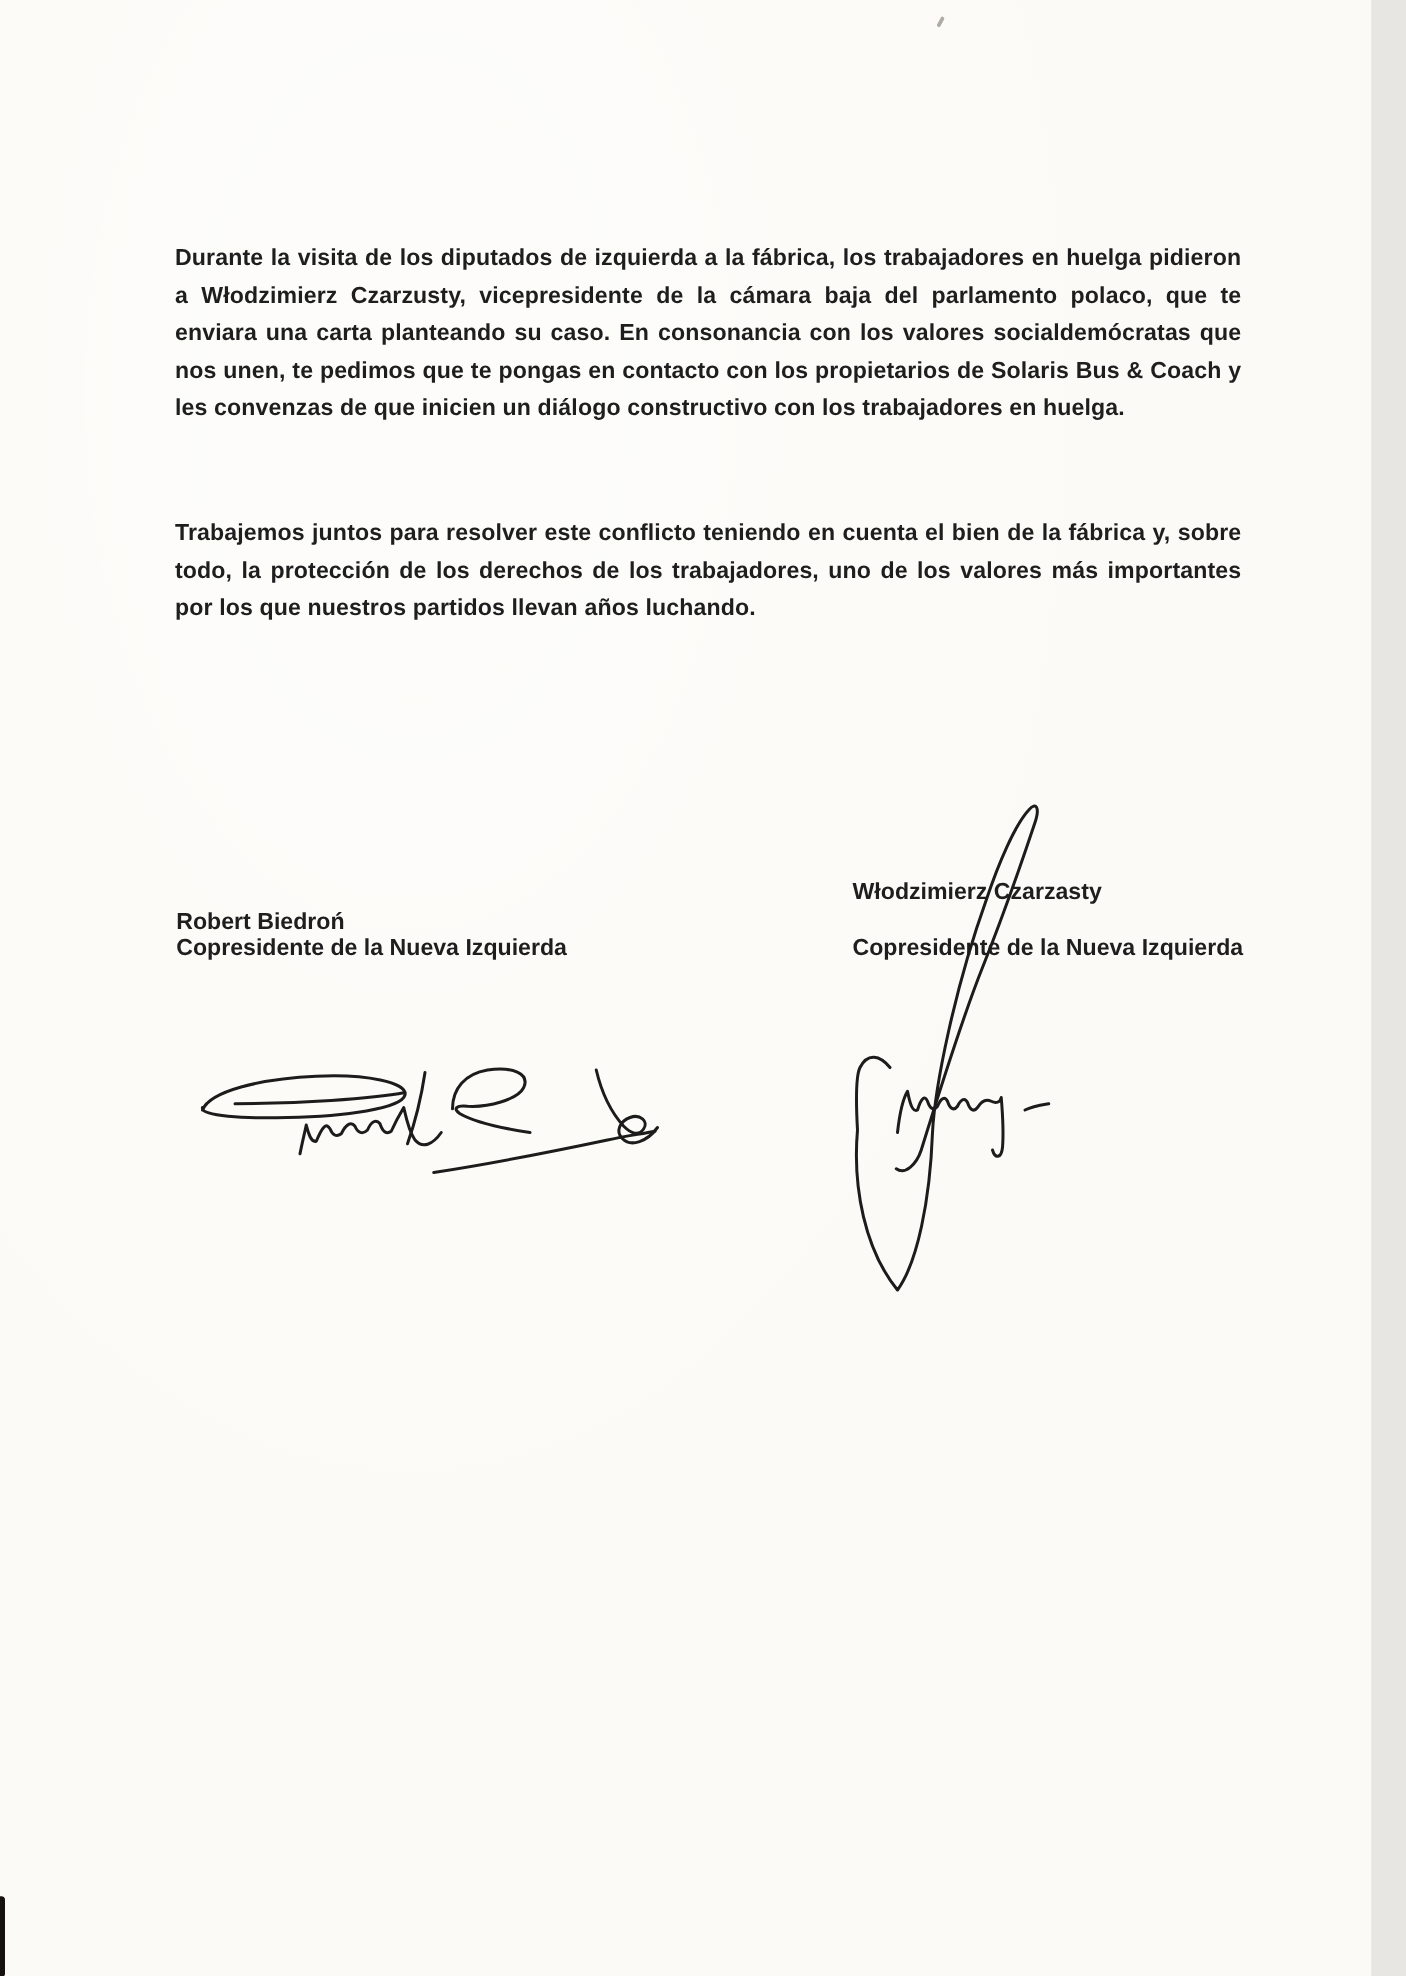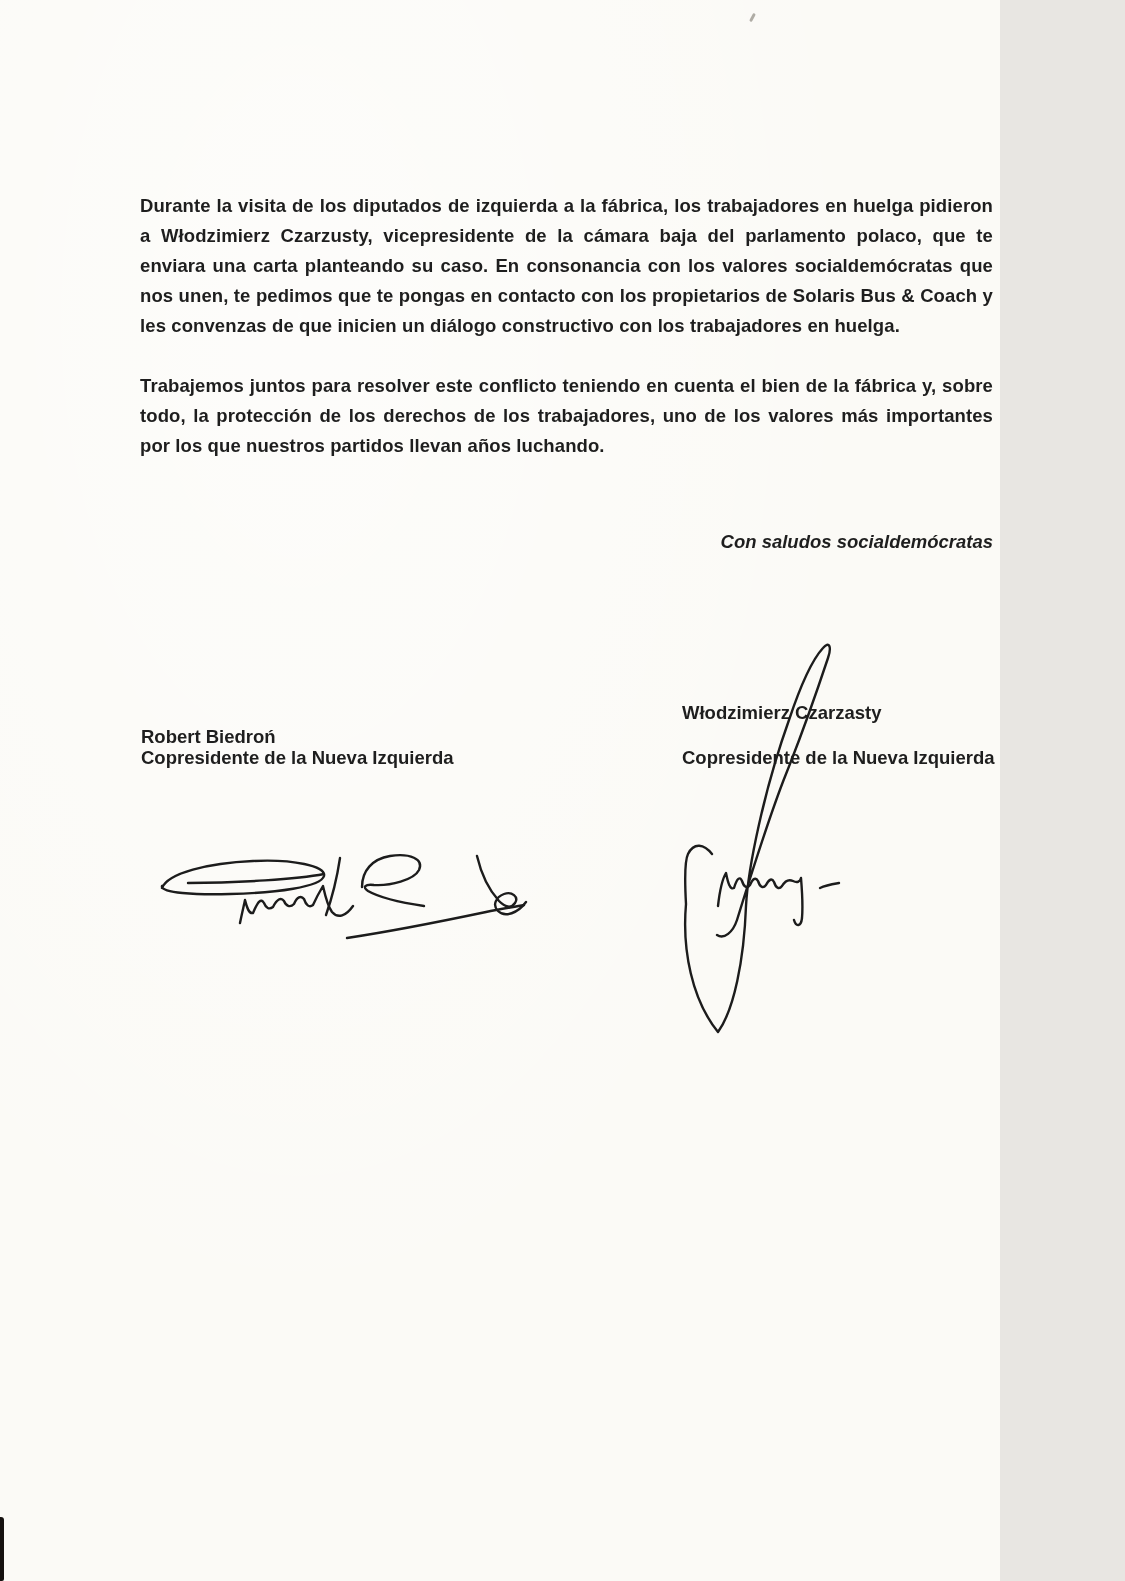--- a/index.html
+++ b/index.html
@@ -2,42 +2,42 @@
 <html><head>
 <meta charset="utf-8">
 <style>
   html, body {
     margin: 0;
     padding: 0;
     background: #e8e6e2;
   }
   .page {
     position: relative;
-    width: 1000px;
+    width: 1097px;
     height: 1581px;
     background:
       radial-gradient(ellipse at 30% 20%, rgba(255,255,255,0.5), rgba(255,255,255,0) 60%),
       #fbfaf6;
     overflow: hidden;
     font-family: "Liberation Sans", sans-serif;
     color: #1e1e1e;
   }
   .body-par {
     position: absolute;
     left: 140px;
     width: 853px;
     font-size: 18.5px;
     line-height: 30px;
     font-weight: 700;
     text-align: justify;
     letter-spacing: 0.1px;
     color: #1e1e1e;
   }
   .par-1 { top: 172px; }
-  .par-2 { top: 352px; }
+  .par-2 { top: 392px; }
   .closing {
     position: absolute;
     left: 140px;
     top: 527px;
     width: 853px;
     font-size: 18.5px;
     line-height: 30px;
     font-weight: 700;
     font-style: italic;
     text-align: right;
@@ -91,21 +91,20 @@
 <body>
 
 <div class="page">
 
   <div class="scan-speck"></div>
 
   <p class="body-par par-1">Durante la visita de los diputados de izquierda a la fábrica, los trabajadores en huelga pidieron a Włodzimierz Czarzusty, vicepresidente de la cámara baja del parlamento polaco, que te enviara una carta planteando su caso. En consonancia con los valores socialdemócratas que nos unen, te pedimos que te pongas en contacto con los propietarios de Solaris Bus &amp; Coach y les convenzas de que inicien un diálogo constructivo con los trabajadores en huelga.</p>
 
   <p class="body-par par-2">Trabajemos juntos para resolver este conflicto teniendo en cuenta el bien de la fábrica y, sobre todo, la protección de los derechos de los trabajadores, uno de los valores más importantes por los que nuestros partidos llevan años luchando.</p>
 
-  <div class="closing">Con saludos socialdemócratas</div>
 
   <div class="sig-name sig-left-name">Robert Biedroń</div>
 
   <div class="sig-title sig-left-title">Copresidente de la Nueva Izquierda</div>
 
   <div class="sig-name sig-right-name">Włodzimierz Czarzasty</div>
 
   <div class="sig-title sig-right-title">Copresidente de la Nueva Izquierda</div>
 
   <svg class="signature-svg sig-svg-left" viewBox="0 0 385 108" xmlns="http://www.w3.org/2000/svg">

